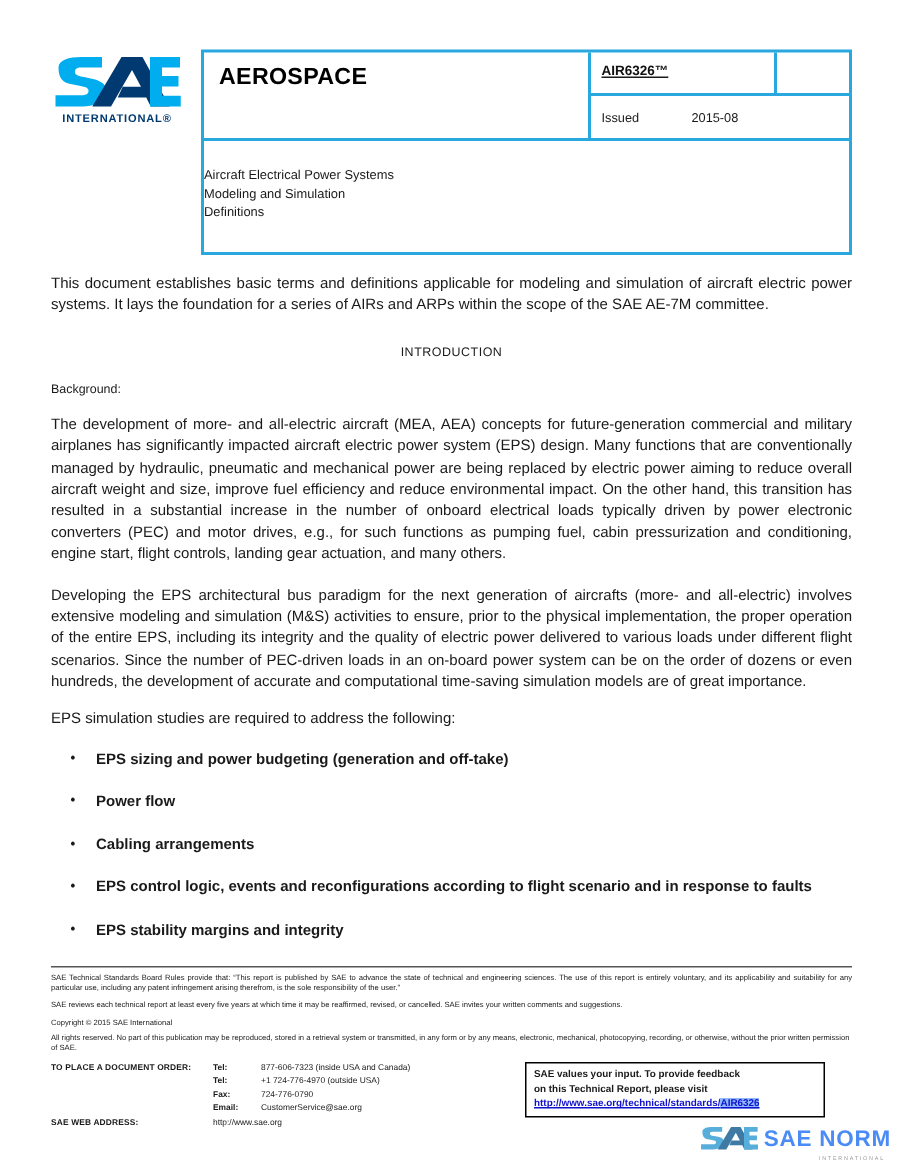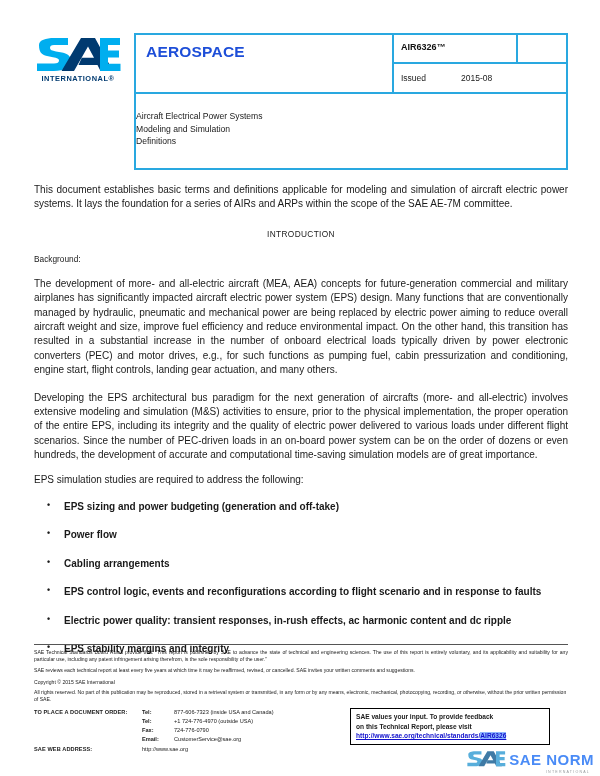--- a/index.html
+++ b/index.html
@@ -62,31 +62,32 @@
     border-bottom: 2px solid #29a8e0;
   }
   .ht-title {
     flex: 1 1 auto;
     border-right: 2px solid #29a8e0;
     padding: 7px 0 0 10px;
     font-size: 15.5px;
     font-weight: bold;
     line-height: 1.28;
     letter-spacing: 0.2px;
-    color: #1d4ed8;
+    color: #000000;
   }
   .ht-right {
     flex: 0 0 172px;
     display: flex;
     flex-direction: column;
   }
   .ht-docnum-row {
     display: flex;
     flex: 0 0 29px;
     border-bottom: 2px solid #29a8e0;
+    text-decoration: underline;
   }
   .ht-docnum {
     flex: 1 1 auto;
     border-right: 2px solid #29a8e0;
     padding: 7px 0 0 7px;
     font-size: 9px;
     font-weight: bold;
     color: #111;
   }
   .ht-rev { flex: 0 0 48px; }
@@ -297,21 +298,20 @@
 
     <p class="body">Developing the EPS architectural bus paradigm for the next generation of aircrafts (more- and all-electric) involves extensive modeling and simulation (M&amp;S) activities to ensure, prior to the physical implementation, the proper operation of the entire EPS, including its integrity and the quality of electric power delivered to various loads under different flight scenarios. Since the number of PEC-driven loads in an on-board power system can be on the order of dozens or even hundreds, the development of accurate and computational time-saving simulation models are of great importance.</p>
 
     <p class="body tight">EPS simulation studies are required to address the following:</p>
 
     <ul class="bullets">
       <li>EPS sizing and power budgeting (generation and off-take)</li>
       <li>Power flow</li>
       <li>Cabling arrangements</li>
       <li>EPS control logic, events and reconfigurations according to flight scenario and in response to faults</li>
-      <li>Electric power quality: transient responses, in-rush effects, ac harmonic content and dc ripple</li>
       <li>EPS stability margins and integrity</li>
     </ul>
   </div>
 
   <div class="footer">
     <div class="footer-rule"></div>
 
     <p class="legal">SAE Technical Standards Board Rules provide that: “This report is published by SAE to advance the state of technical and engineering sciences. The use of this report is entirely voluntary, and its applicability and suitability for any particular use, including any patent infringement arising therefrom, is the sole responsibility of the user.”</p>
     <p class="legal">SAE reviews each technical report at least every five years at which time it may be reaffirmed, revised, or cancelled. SAE invites your written comments and suggestions.</p>
 

